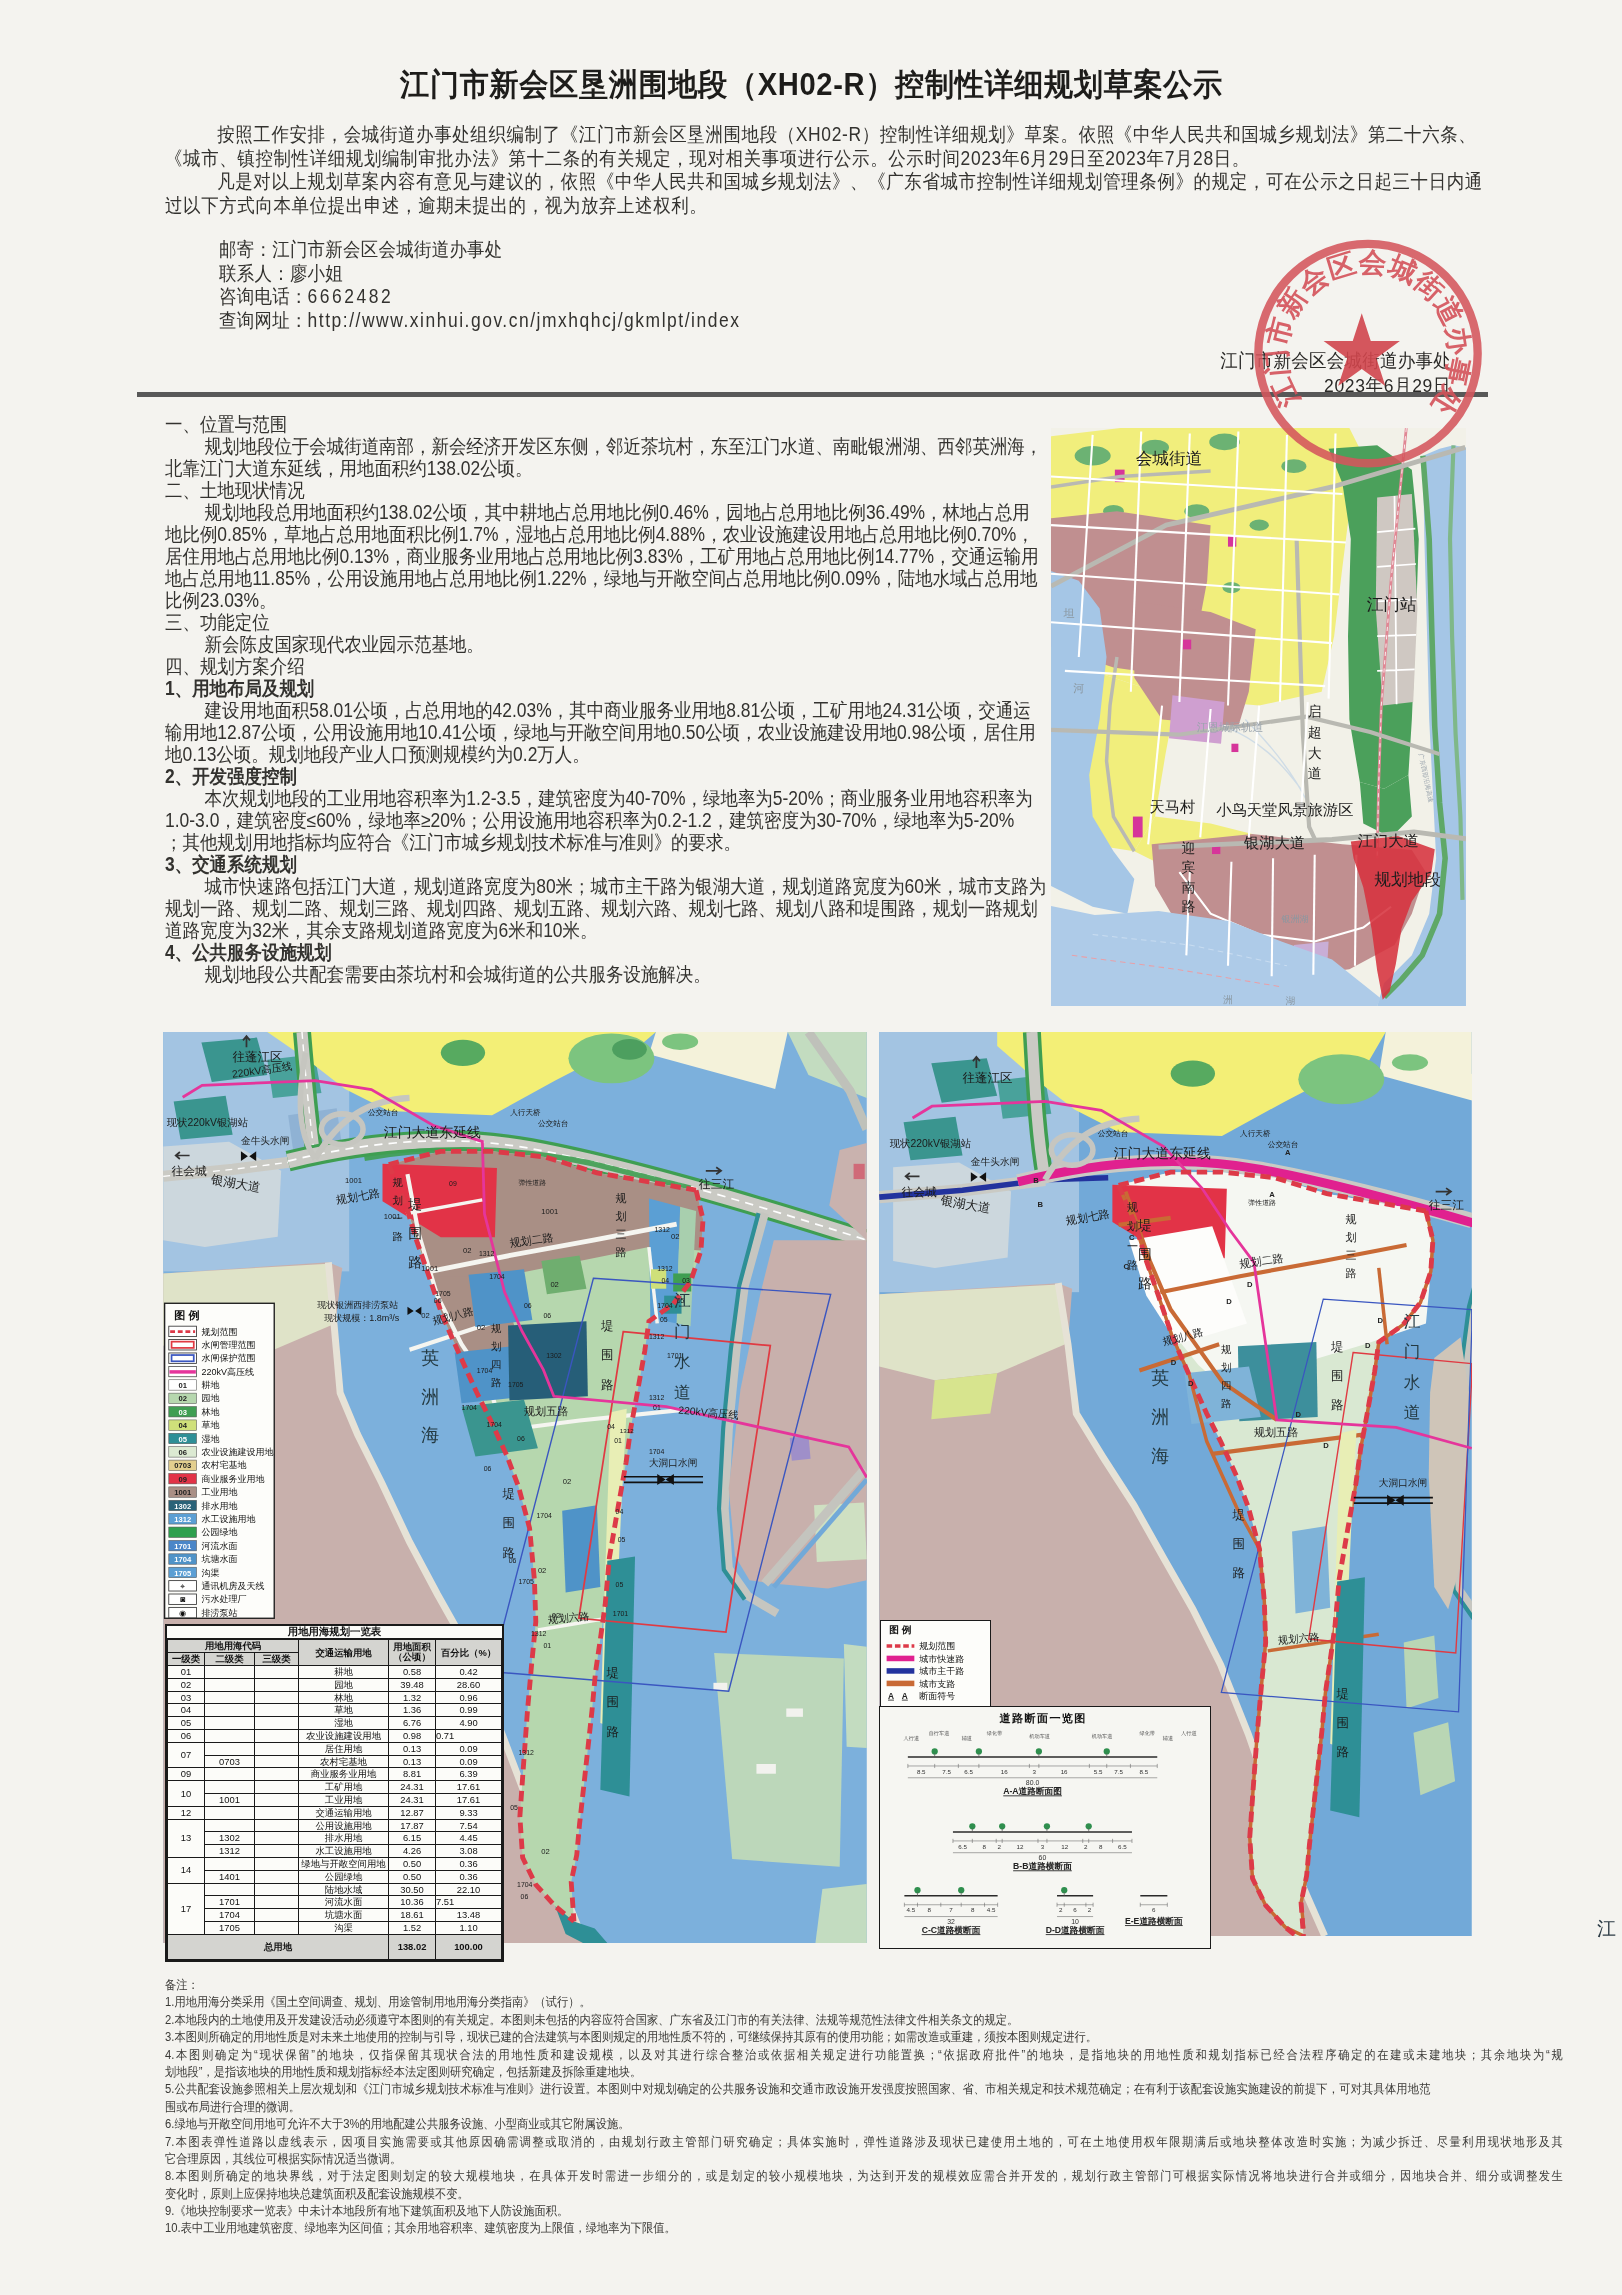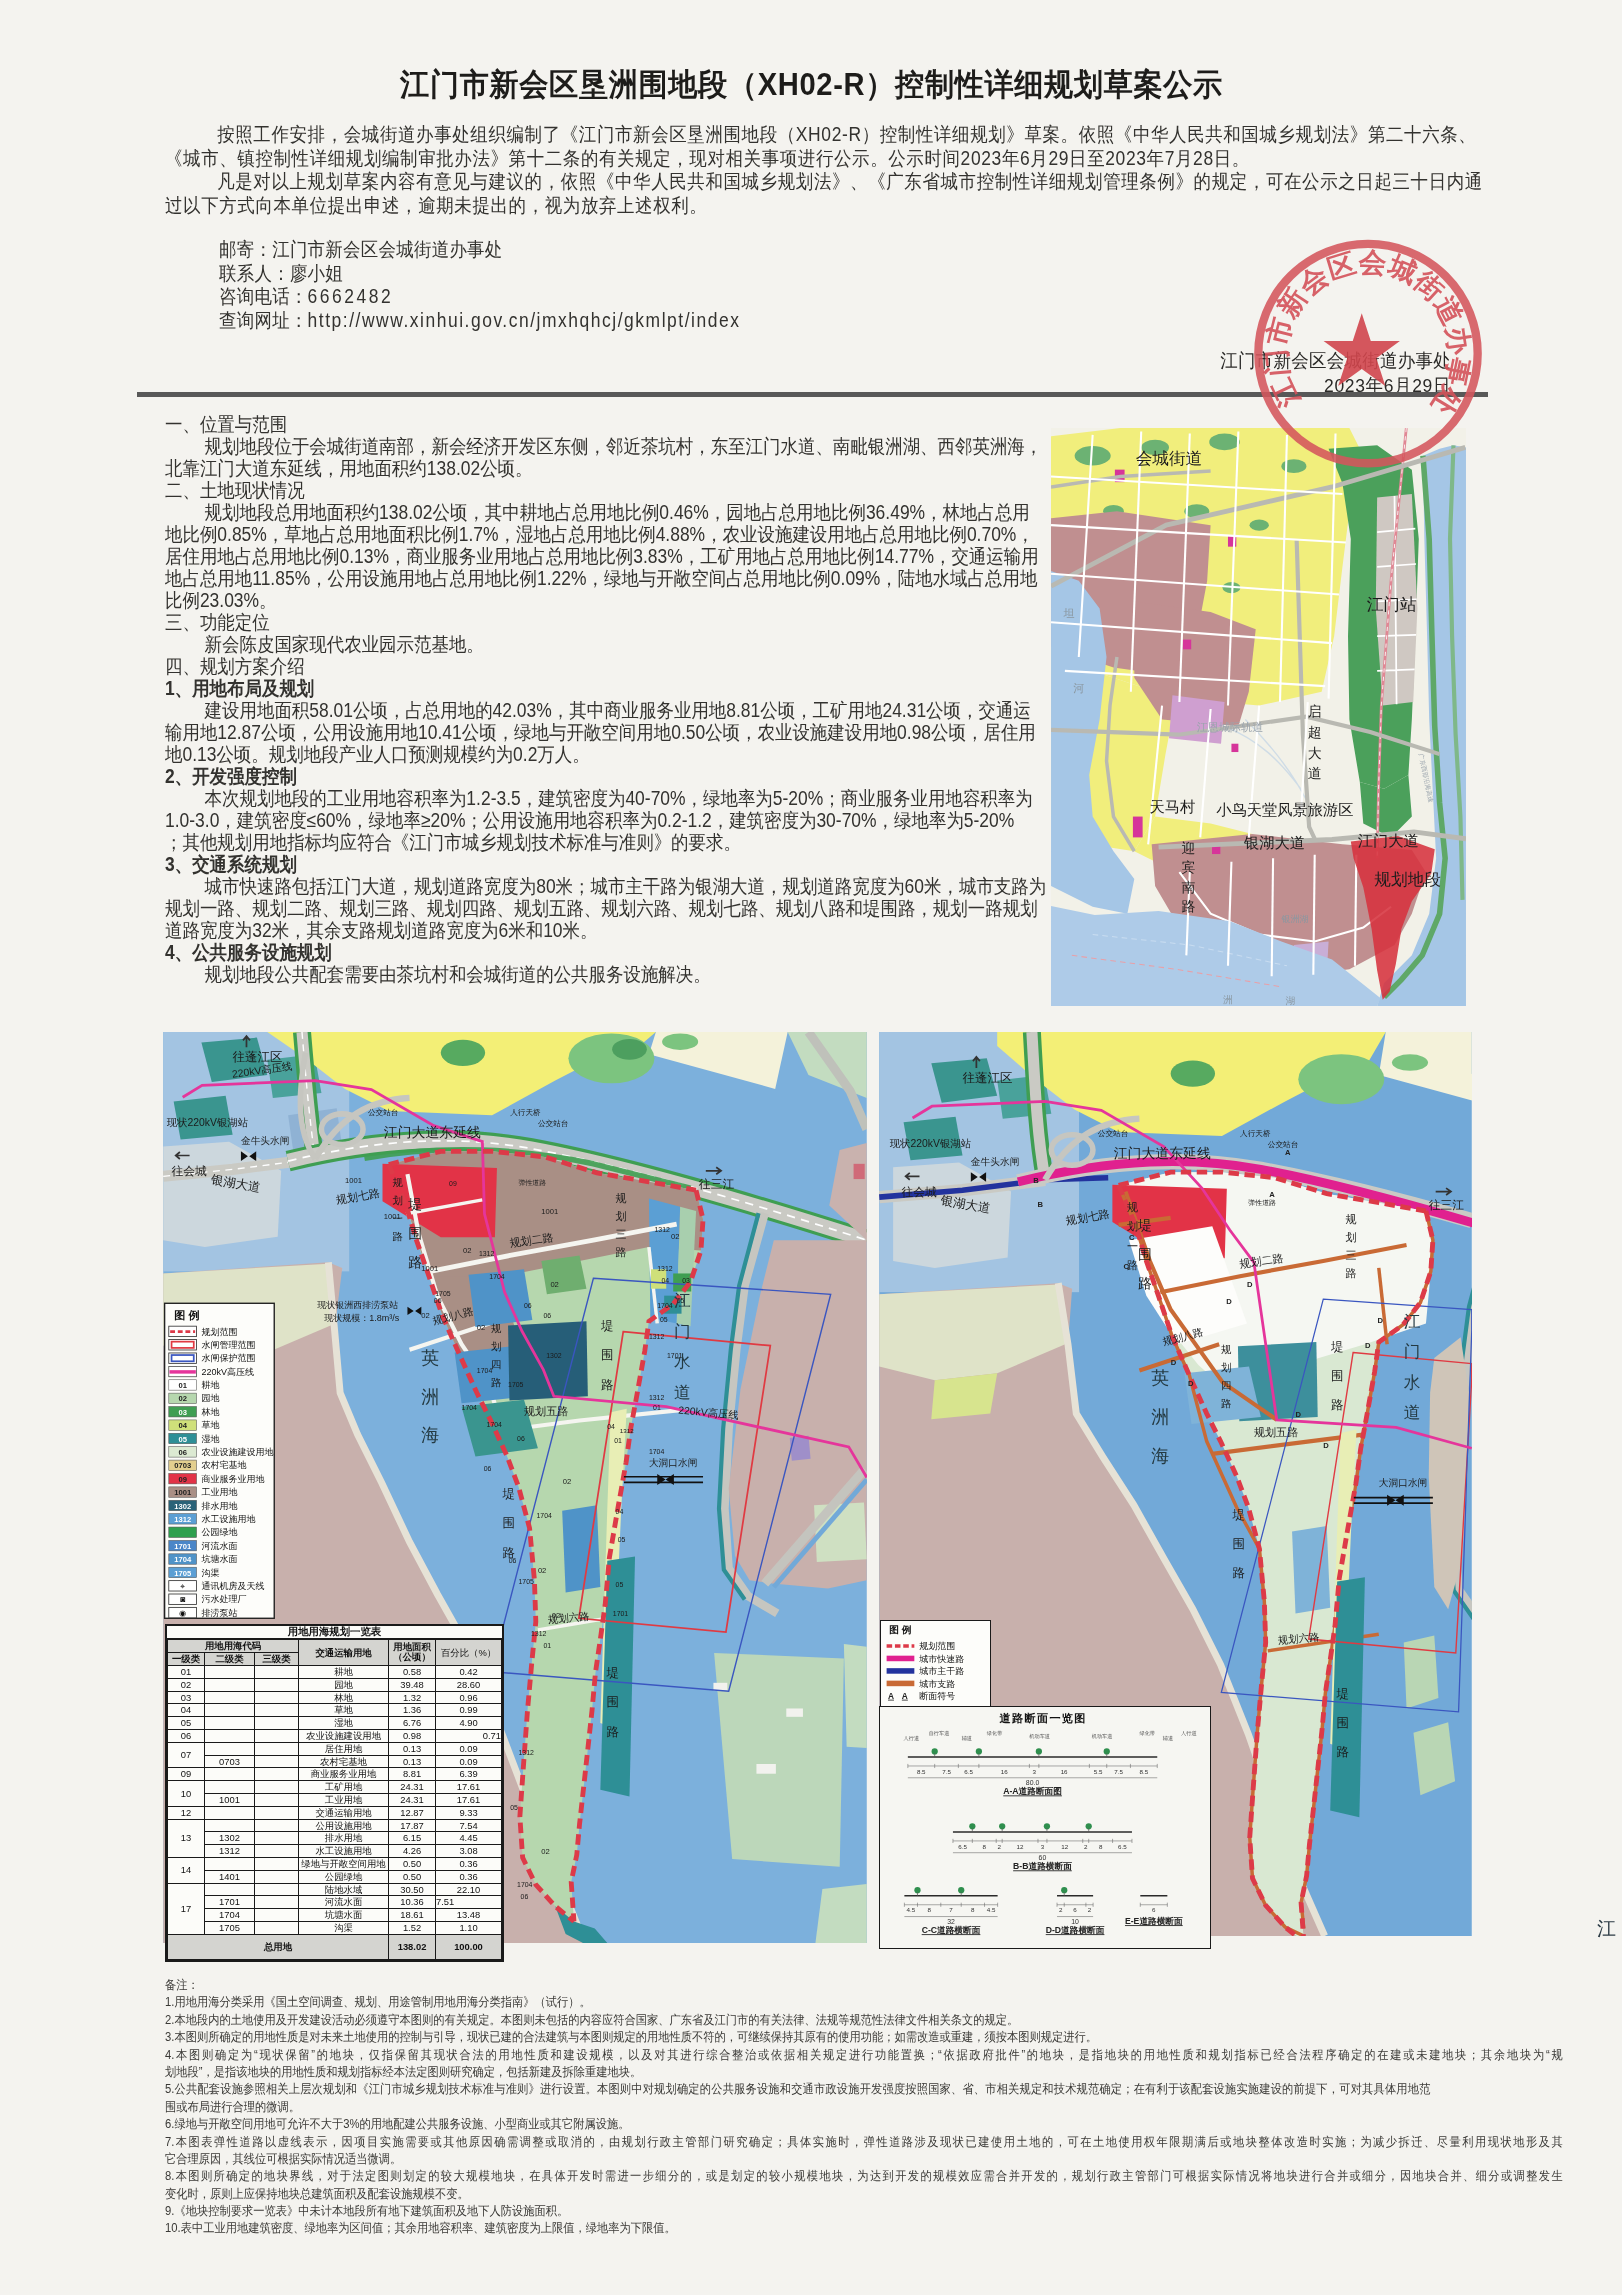--- a/index.html
+++ b/index.html
@@ -448,21 +448,21 @@
           <col style="width:44px">
           <col style="width:90px">
           <col style="width:47px">
           <col>
         </colgroup>
 <tbody>
           <tr>
             <td colspan="3" style="border:0.7px solid #1a1a1a;text-align:center;padding:0;height:11.8px;line-height:11.8px;overflow:hidden;white-space:nowrap;background:#d4d4d0;font-weight:bold;">用地用海代码</td>
             <td rowspan="2" style="border:0.7px solid #1a1a1a;text-align:center;padding:0;height:11.8px;line-height:11.8px;overflow:hidden;white-space:nowrap;background:#d4d4d0;font-weight:bold;">交通运输用地</td>
             <td rowspan="2" style="border:0.7px solid #1a1a1a;text-align:center;padding:0;height:11.8px;line-height:11.8px;overflow:hidden;white-space:nowrap;background:#d4d4d0;font-weight:bold;;line-height:10.4px;">用地面积<br>（公顷）</td>
-            <td rowspan="2" style="border:0.7px solid #1a1a1a;text-align:center;padding:0;height:11.8px;line-height:11.8px;overflow:hidden;white-space:nowrap;background:#d4d4d0;font-weight:normal;">百分比（%）</td>
+            <td rowspan="2" style="border:0.7px solid #1a1a1a;text-align:center;padding:0;height:11.8px;line-height:11.8px;overflow:hidden;white-space:nowrap;background:#d4d4d0;font-weight:bold;">百分比（%）</td>
           </tr>
 <tr>
             <td style="border:0.7px solid #1a1a1a;text-align:center;padding:0;height:12.5px;line-height:12.5px;overflow:hidden;white-space:nowrap;background:#d4d4d0;font-weight:bold;">一级类</td>
             <td style="border:0.7px solid #1a1a1a;text-align:center;padding:0;height:11.8px;line-height:11.8px;overflow:hidden;white-space:nowrap;background:#d4d4d0;font-weight:bold;">二级类</td>
             <td style="border:0.7px solid #1a1a1a;text-align:center;padding:0;height:11.8px;line-height:11.8px;overflow:hidden;white-space:nowrap;background:#d4d4d0;font-weight:bold;">三级类</td>
           </tr>
 <tr>
             <td style="border:0.7px solid #1a1a1a;text-align:center;padding:0;height:11.8px;line-height:11.8px;overflow:hidden;white-space:nowrap;">01</td>
             <td style="border:0.7px solid #1a1a1a;text-align:center;padding:0;height:11.8px;line-height:11.8px;overflow:hidden;white-space:nowrap;"></td>
             <td style="border:0.7px solid #1a1a1a;text-align:center;padding:0;height:11.8px;line-height:11.8px;overflow:hidden;white-space:nowrap;"></td>
@@ -501,21 +501,21 @@
             <td style="border:0.7px solid #1a1a1a;text-align:center;padding:0;height:11.8px;line-height:11.8px;overflow:hidden;white-space:nowrap;">湿地</td>
             <td style="border:0.7px solid #1a1a1a;text-align:center;padding:0;height:11.8px;line-height:11.8px;overflow:hidden;white-space:nowrap;">6.76</td>
             <td style="border:0.7px solid #1a1a1a;text-align:center;padding:0;height:11.8px;line-height:11.8px;overflow:hidden;white-space:nowrap;">4.90</td>
           </tr>
 <tr>
             <td style="border:0.7px solid #1a1a1a;text-align:center;padding:0;height:11.8px;line-height:11.8px;overflow:hidden;white-space:nowrap;">06</td>
             <td style="border:0.7px solid #1a1a1a;text-align:center;padding:0;height:11.8px;line-height:11.8px;overflow:hidden;white-space:nowrap;"></td>
             <td style="border:0.7px solid #1a1a1a;text-align:center;padding:0;height:11.8px;line-height:11.8px;overflow:hidden;white-space:nowrap;"></td>
             <td style="border:0.7px solid #1a1a1a;text-align:center;padding:0;height:11.8px;line-height:11.8px;overflow:hidden;white-space:nowrap;">农业设施建设用地</td>
             <td style="border:0.7px solid #1a1a1a;text-align:center;padding:0;height:11.8px;line-height:11.8px;overflow:hidden;white-space:nowrap;">0.98</td>
-            <td style="border:0.7px solid #1a1a1a;text-align:right;padding:0;height:11.8px;line-height:11.8px;overflow:hidden;white-space:nowrap;">0.71</td>
+            <td style="border:0.7px solid #1a1a1a;text-align:left;padding:0;height:11.8px;line-height:11.8px;overflow:hidden;white-space:nowrap;">0.71</td>
           </tr>
 <tr>
             <td rowspan="2" style="border:0.7px solid #1a1a1a;text-align:center;padding:0;height:11.8px;line-height:11.8px;overflow:hidden;white-space:nowrap;margin-left:44px;">07</td>
             <td style="border:0.7px solid #1a1a1a;text-align:center;padding:0;height:11.8px;line-height:11.8px;overflow:hidden;white-space:nowrap;"></td>
             <td style="border:0.7px solid #1a1a1a;text-align:center;padding:0;height:11.8px;line-height:11.8px;overflow:hidden;white-space:nowrap;"></td>
             <td style="border:0.7px solid #1a1a1a;text-align:center;padding:0;height:11.8px;line-height:11.8px;overflow:hidden;white-space:nowrap;">居住用地</td>
             <td style="border:0.7px solid #1a1a1a;text-align:center;padding:0;height:11.8px;line-height:11.8px;overflow:hidden;white-space:nowrap;">0.13</td>
             <td style="border:0.7px solid #1a1a1a;text-align:center;padding:0;height:11.8px;line-height:11.8px;overflow:hidden;white-space:nowrap;">0.09</td>
           </tr>
 <tr>

